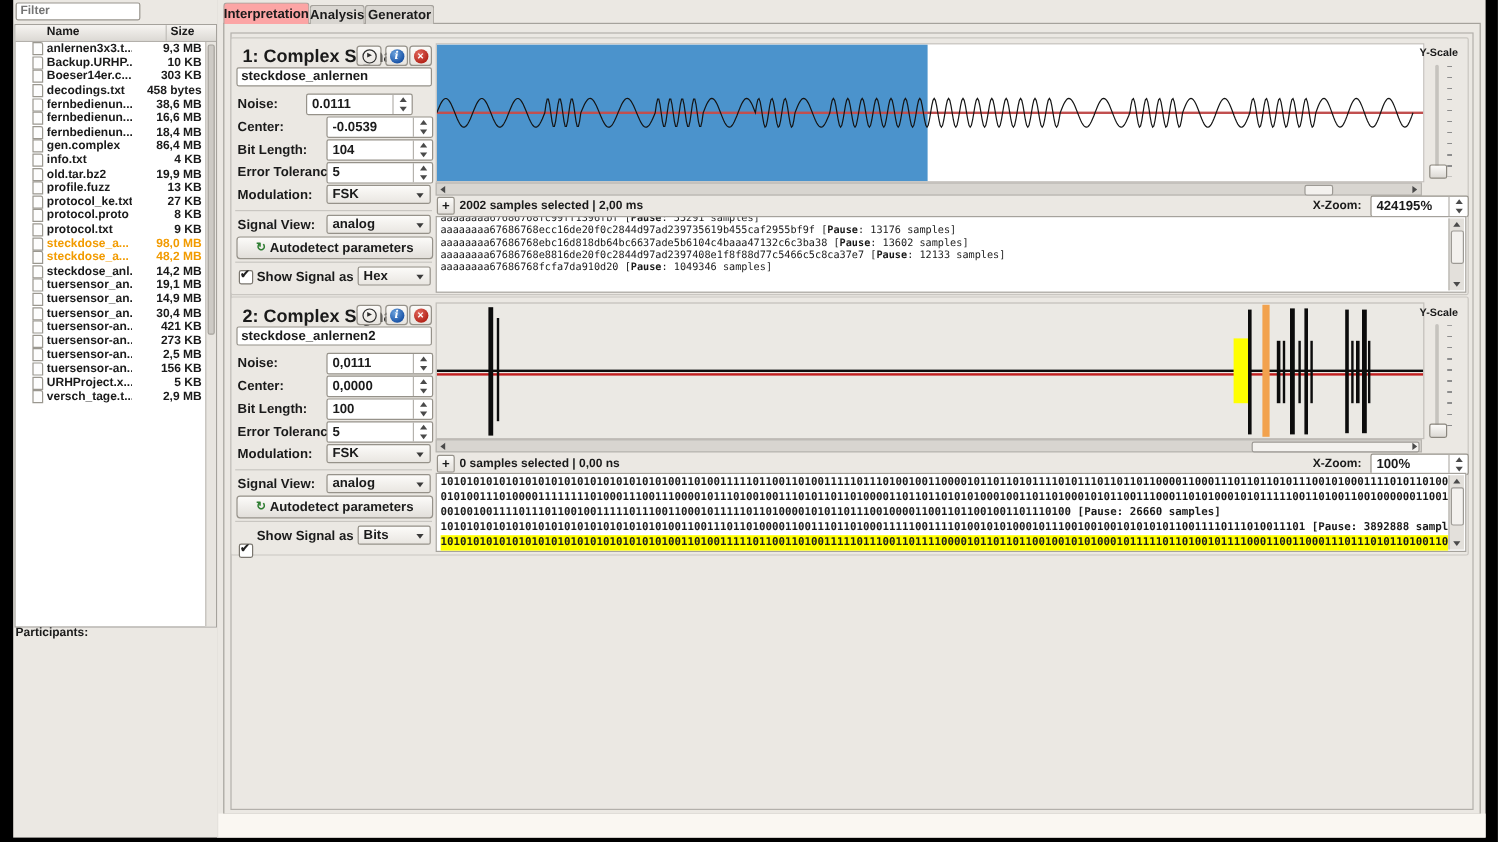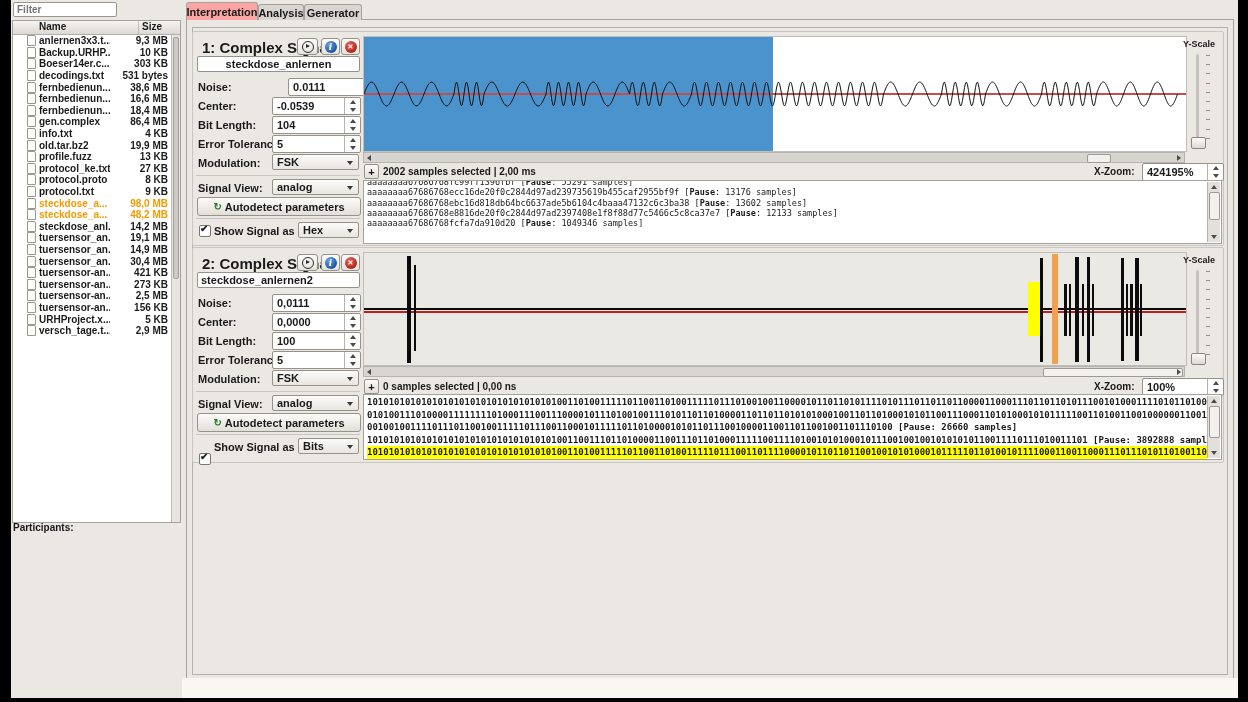--- a/index.html
+++ b/index.html
@@ -120,21 +120,21 @@
             <span class="fsize">10 KB</span>
           </div>
           <div class="frow">
             <span class="ficon"></span>
             <span class="fname">Boeser14er.c...</span>
             <span class="fsize">303 KB</span>
           </div>
           <div class="frow">
             <span class="ficon"></span>
             <span class="fname">decodings.txt</span>
-            <span class="fsize">531 bytes</span>
+            <span class="fsize">458 bytes</span>
           </div>
           <div class="frow">
             <span class="ficon"></span>
             <span class="fname">fernbedienun...</span>
             <span class="fsize">38,6 MB</span>
           </div>
           <div class="frow">
             <span class="ficon"></span>
             <span class="fname">fernbedienun...</span>
             <span class="fsize">16,6 MB</span>
@@ -271,24 +271,24 @@
     <span class="play-circle">
         <i></i>
       </span>
   </div>
   <div class="tool-btn abs" style="left:321px;top:38px;width:17px;">
     <span class="info-circle">i</span>
   </div>
   <div class="tool-btn abs" style="left:341px;top:38px;width:17px;">
     <span class="close-circle">✕</span>
   </div>
-  <input class="txt-input abs" style="left: 197px; top: 56px; width: 155px; height: 14px; text-align: center;" value="steckdose_anlernen">
+  <input class="txt-input abs" style="left: 197px; top: 56px; width: 155px; height: 14px;" value="steckdose_anlernen">
 
   <span class="row-label abs" style="left:198px;top:81px;">Noise:</span>
-  <div class="spin abs" style="left:288px;top:78px;padding-left:36px;">
+  <div class="spin abs" style="left:255px;top:78px;">
     <input value="0.0111" style="">
     <span class="arrows">
         <i class="aru"></i>
         <i class="ard"></i>
       </span>
   </div>
   <span class="row-label abs" style="left:198px;top:100px;">Center:</span>
   <div class="spin abs" style="left:272px;top:97px;">
     <input value="-0.0539" style="">
     <span class="arrows">

